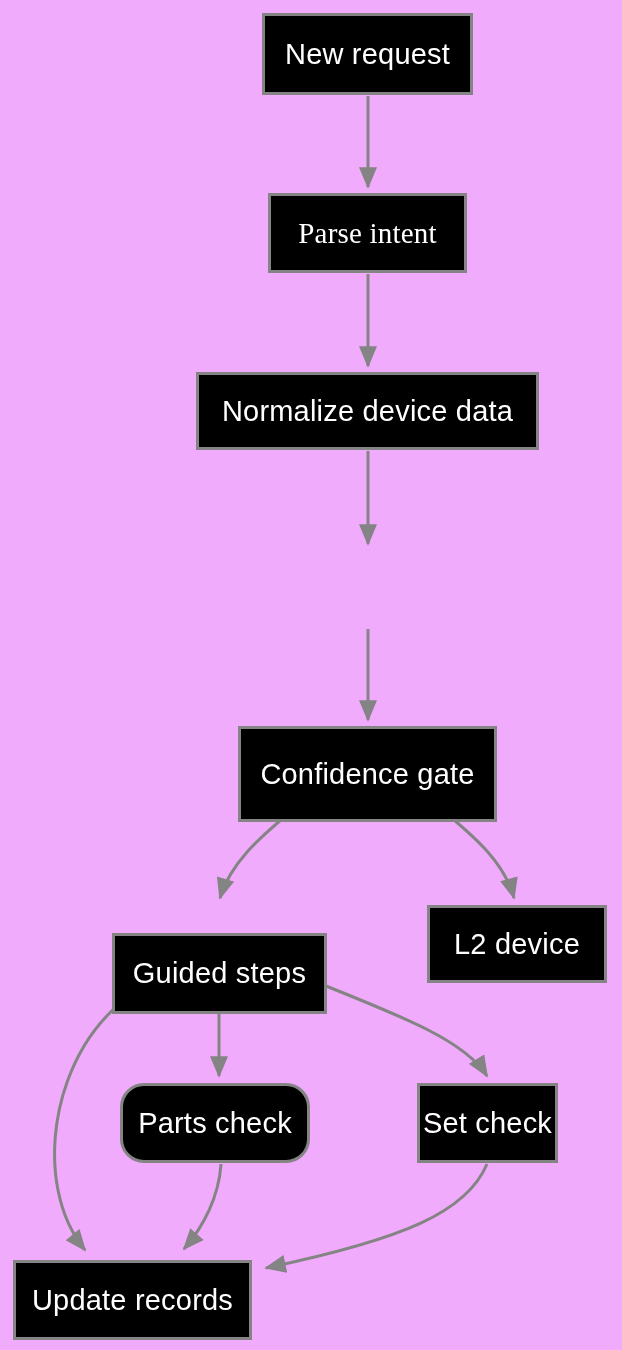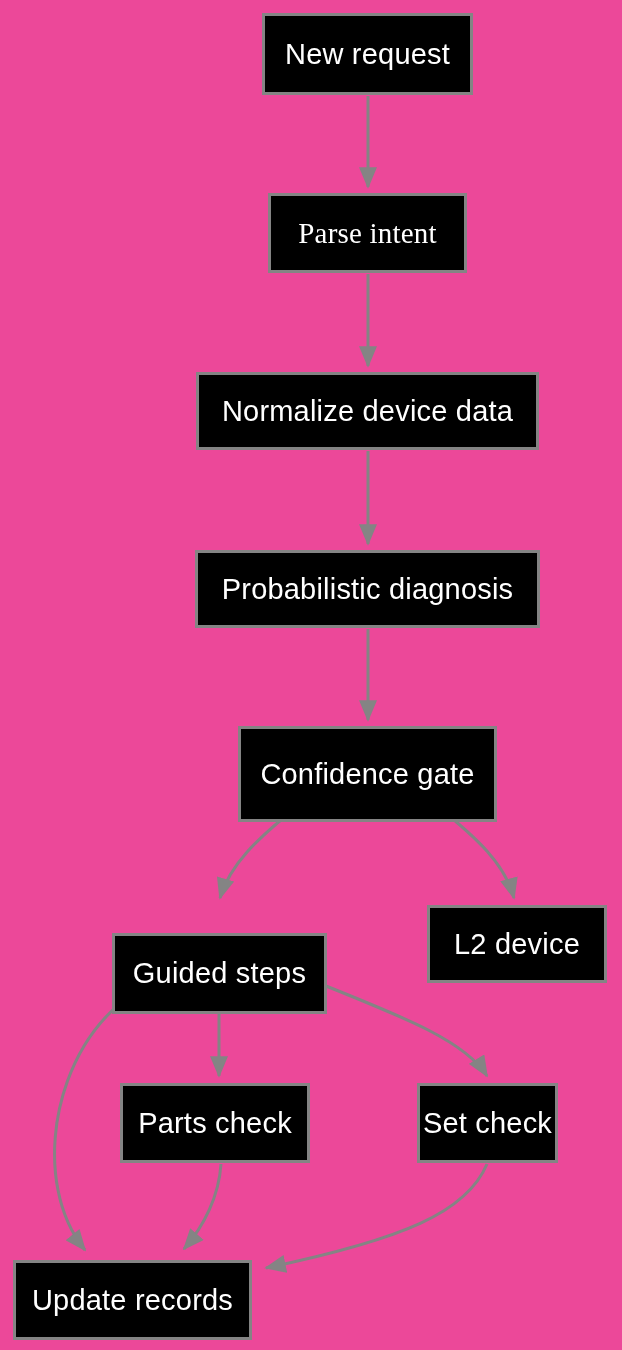--- a/index.html
+++ b/index.html
@@ -4,21 +4,21 @@
 <style>
   html, body {
     margin: 0;
     padding: 0;
     background: #000000;
   }
   .canvas {
     position: relative;
     width: 622px;
     height: 1350px;
-    background: #ec4899;
+    background: #f0abfc;
     font-family: "Liberation Sans", "DejaVu Sans", sans-serif;
     overflow: hidden;
   }
   .edges-layer {
     position: absolute;
     left: 0;
     top: 0;
     width: 622px;
     height: 1350px;
   }
@@ -36,21 +36,21 @@
     white-space: nowrap;
     text-align: center;
   }
   .n-new-request        { left: 262px; top: 13px;   width: 211px; height: 82px; }
   .n-parse-intent       { left: 268px; top: 193px;  width: 199px; height: 80px; font-family: Liberation Serif, serif; }
   .n-normalize          { left: 196px; top: 372px;  width: 343px; height: 78px; }
   .n-probabilistic      { left: 195px; top: 550px;  width: 345px; height: 78px; }
   .n-confidence-gate    { left: 238px; top: 726px;  width: 259px; height: 96px; }
   .n-guided-steps       { left: 112px; top: 905px;  width: 215px; height: 81px; margin-top: 28px; }
   .n-l2-handoff         { left: 427px; top: 905px;  width: 180px; height: 78px; }
-  .n-parts-check        { left: 120px; top: 1083px; width: 190px; height: 80px; }
+  .n-parts-check        { left: 120px; top: 1083px; width: 190px; height: 80px; border-radius: 24px; }
   .n-set-visit          { left: 417px; top: 1083px; width: 141px; height: 80px; }
   .n-update-records     { left: 13px;  top: 1260px; width: 239px; height: 80px; }
 </style>
 </head>
 <body>
 
 <div class="canvas">
 
   <svg class="edges-layer" width="622" height="1350" viewBox="0 0 622 1350" xmlns="http://www.w3.org/2000/svg">
     <defs>
@@ -69,21 +69,20 @@
       <path d="M326,986 C 406,1018 466,1042 487,1076" marker-end="url(#arrow)"></path>
       <path d="M143,987 C 68,1032 45,1125 58,1190 C 63,1216 72,1234 85,1250" marker-end="url(#arrow)"></path>
       <path d="M221,1164 C 219,1196 204,1226 184,1249" marker-end="url(#arrow)"></path>
       <path d="M487,1164 C 467,1212 404,1239 266,1268" marker-end="url(#arrow)"></path>
     </g>
   </svg>
 
   <div class="node n-new-request">New request</div>
   <div class="node n-parse-intent">Parse intent</div>
   <div class="node n-normalize">Normalize device data</div>
-  <div class="node n-probabilistic">Probabilistic diagnosis</div>
   <div class="node n-confidence-gate">Confidence gate</div>
   <div class="node n-guided-steps">Guided steps</div>
   <div class="node n-l2-handoff">L2 device</div>
   <div class="node n-parts-check">Parts check</div>
   <div class="node n-set-visit">Set check</div>
   <div class="node n-update-records">Update records</div>
 
 </div>
 
 </body></html>

